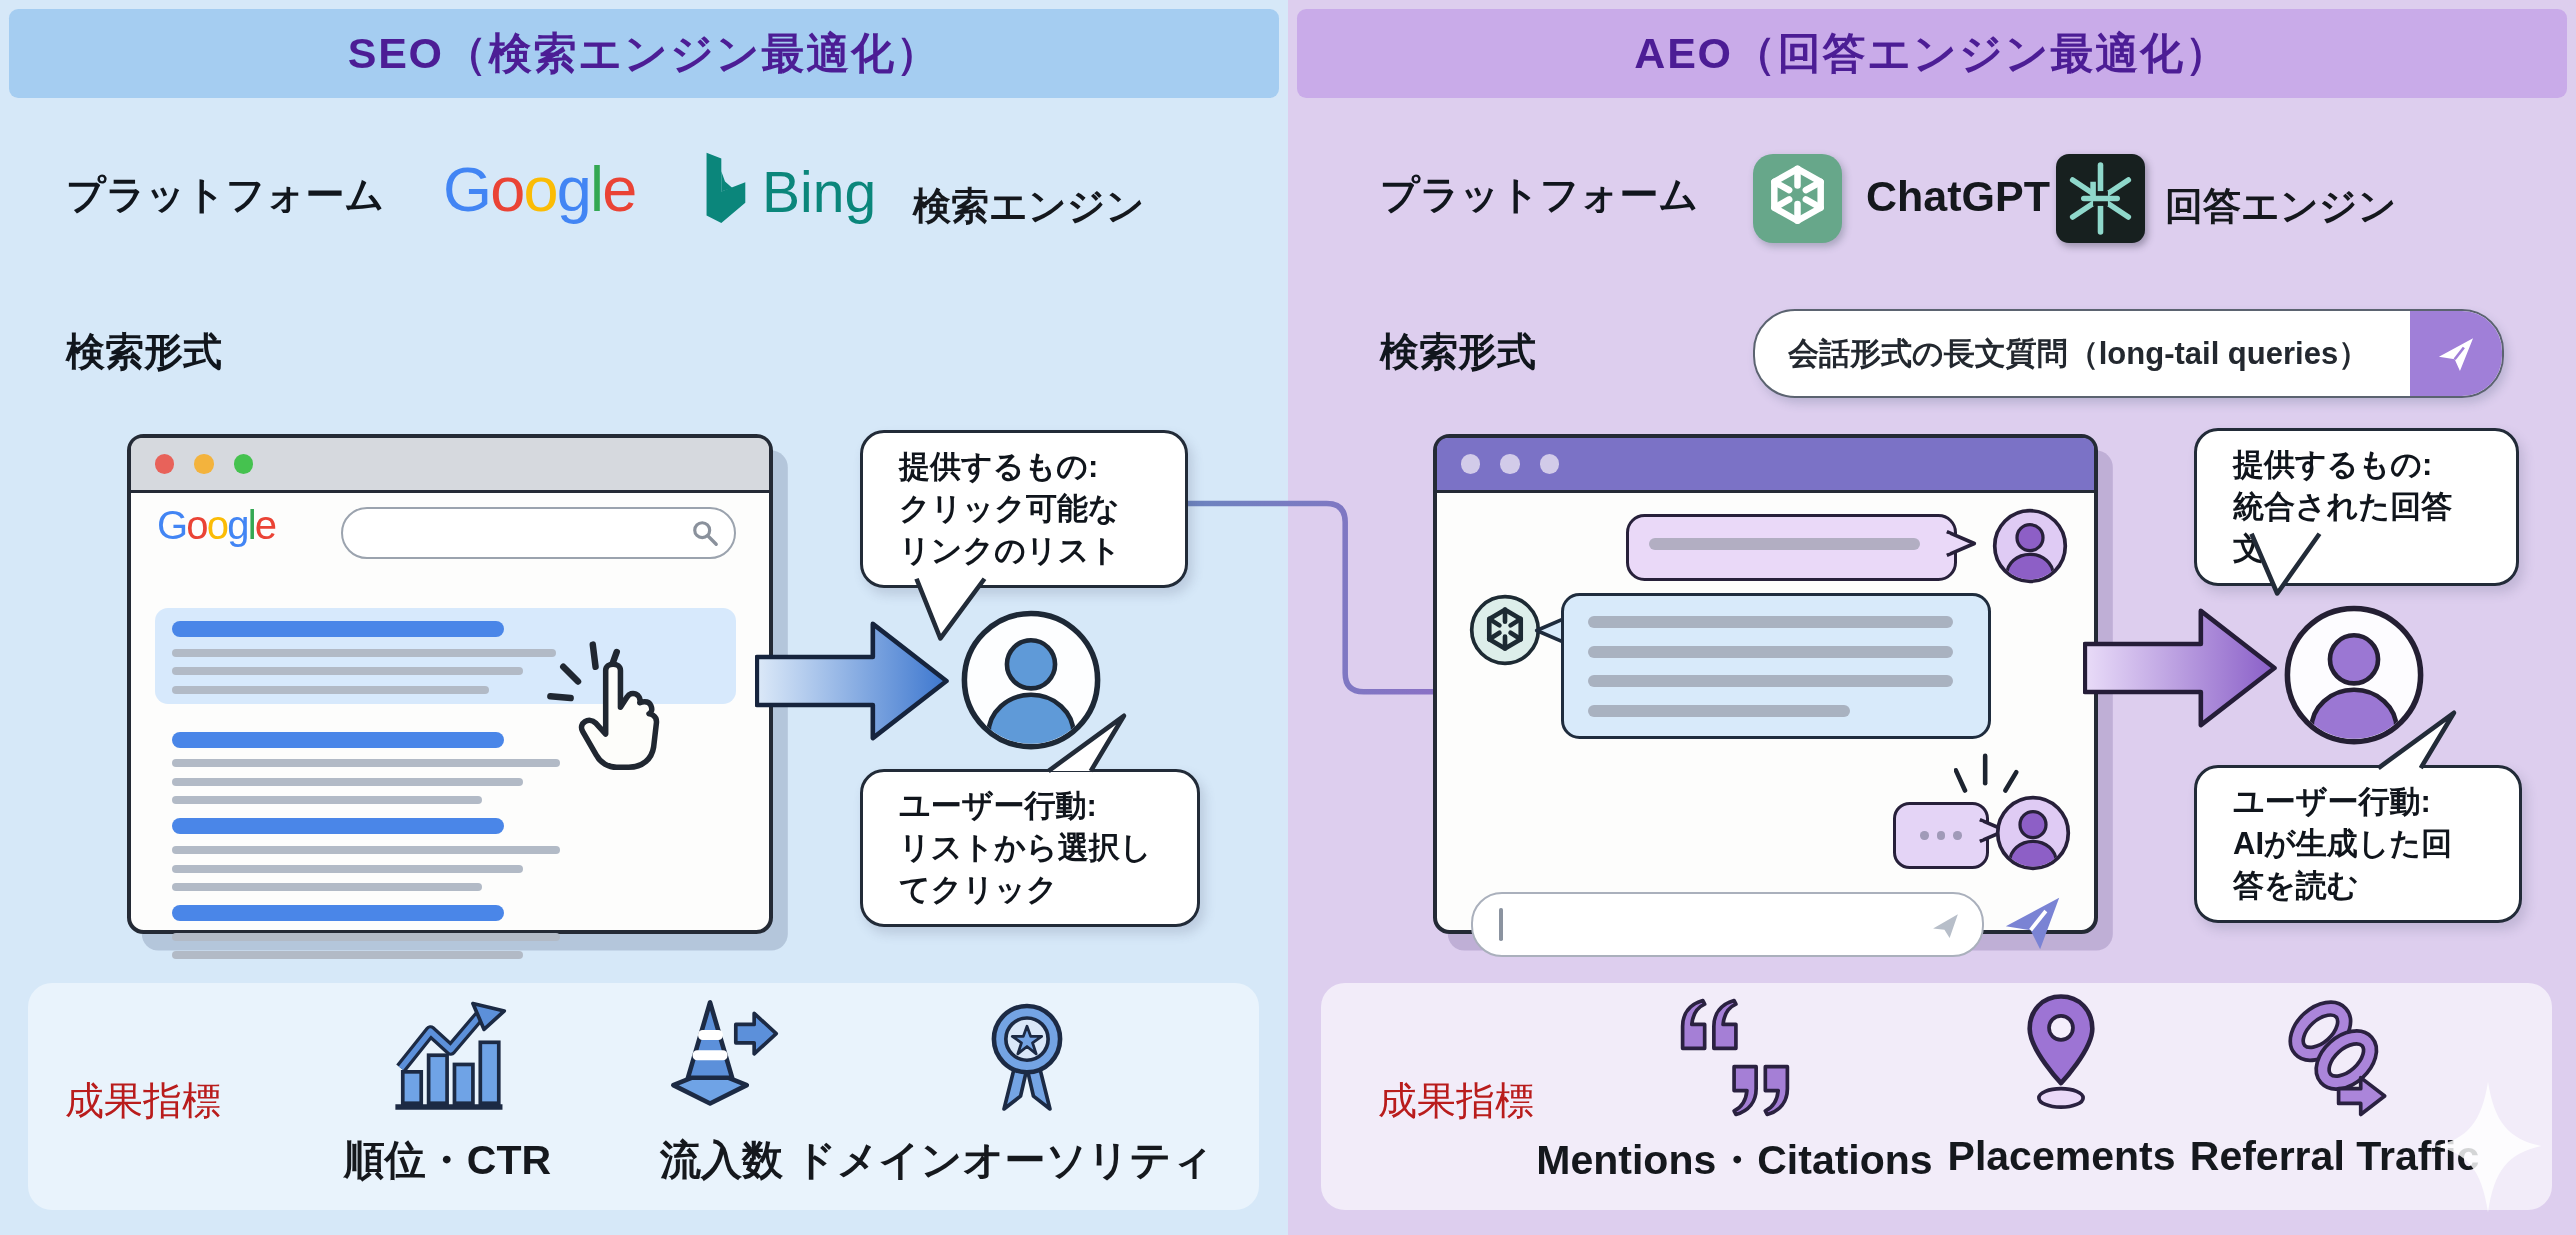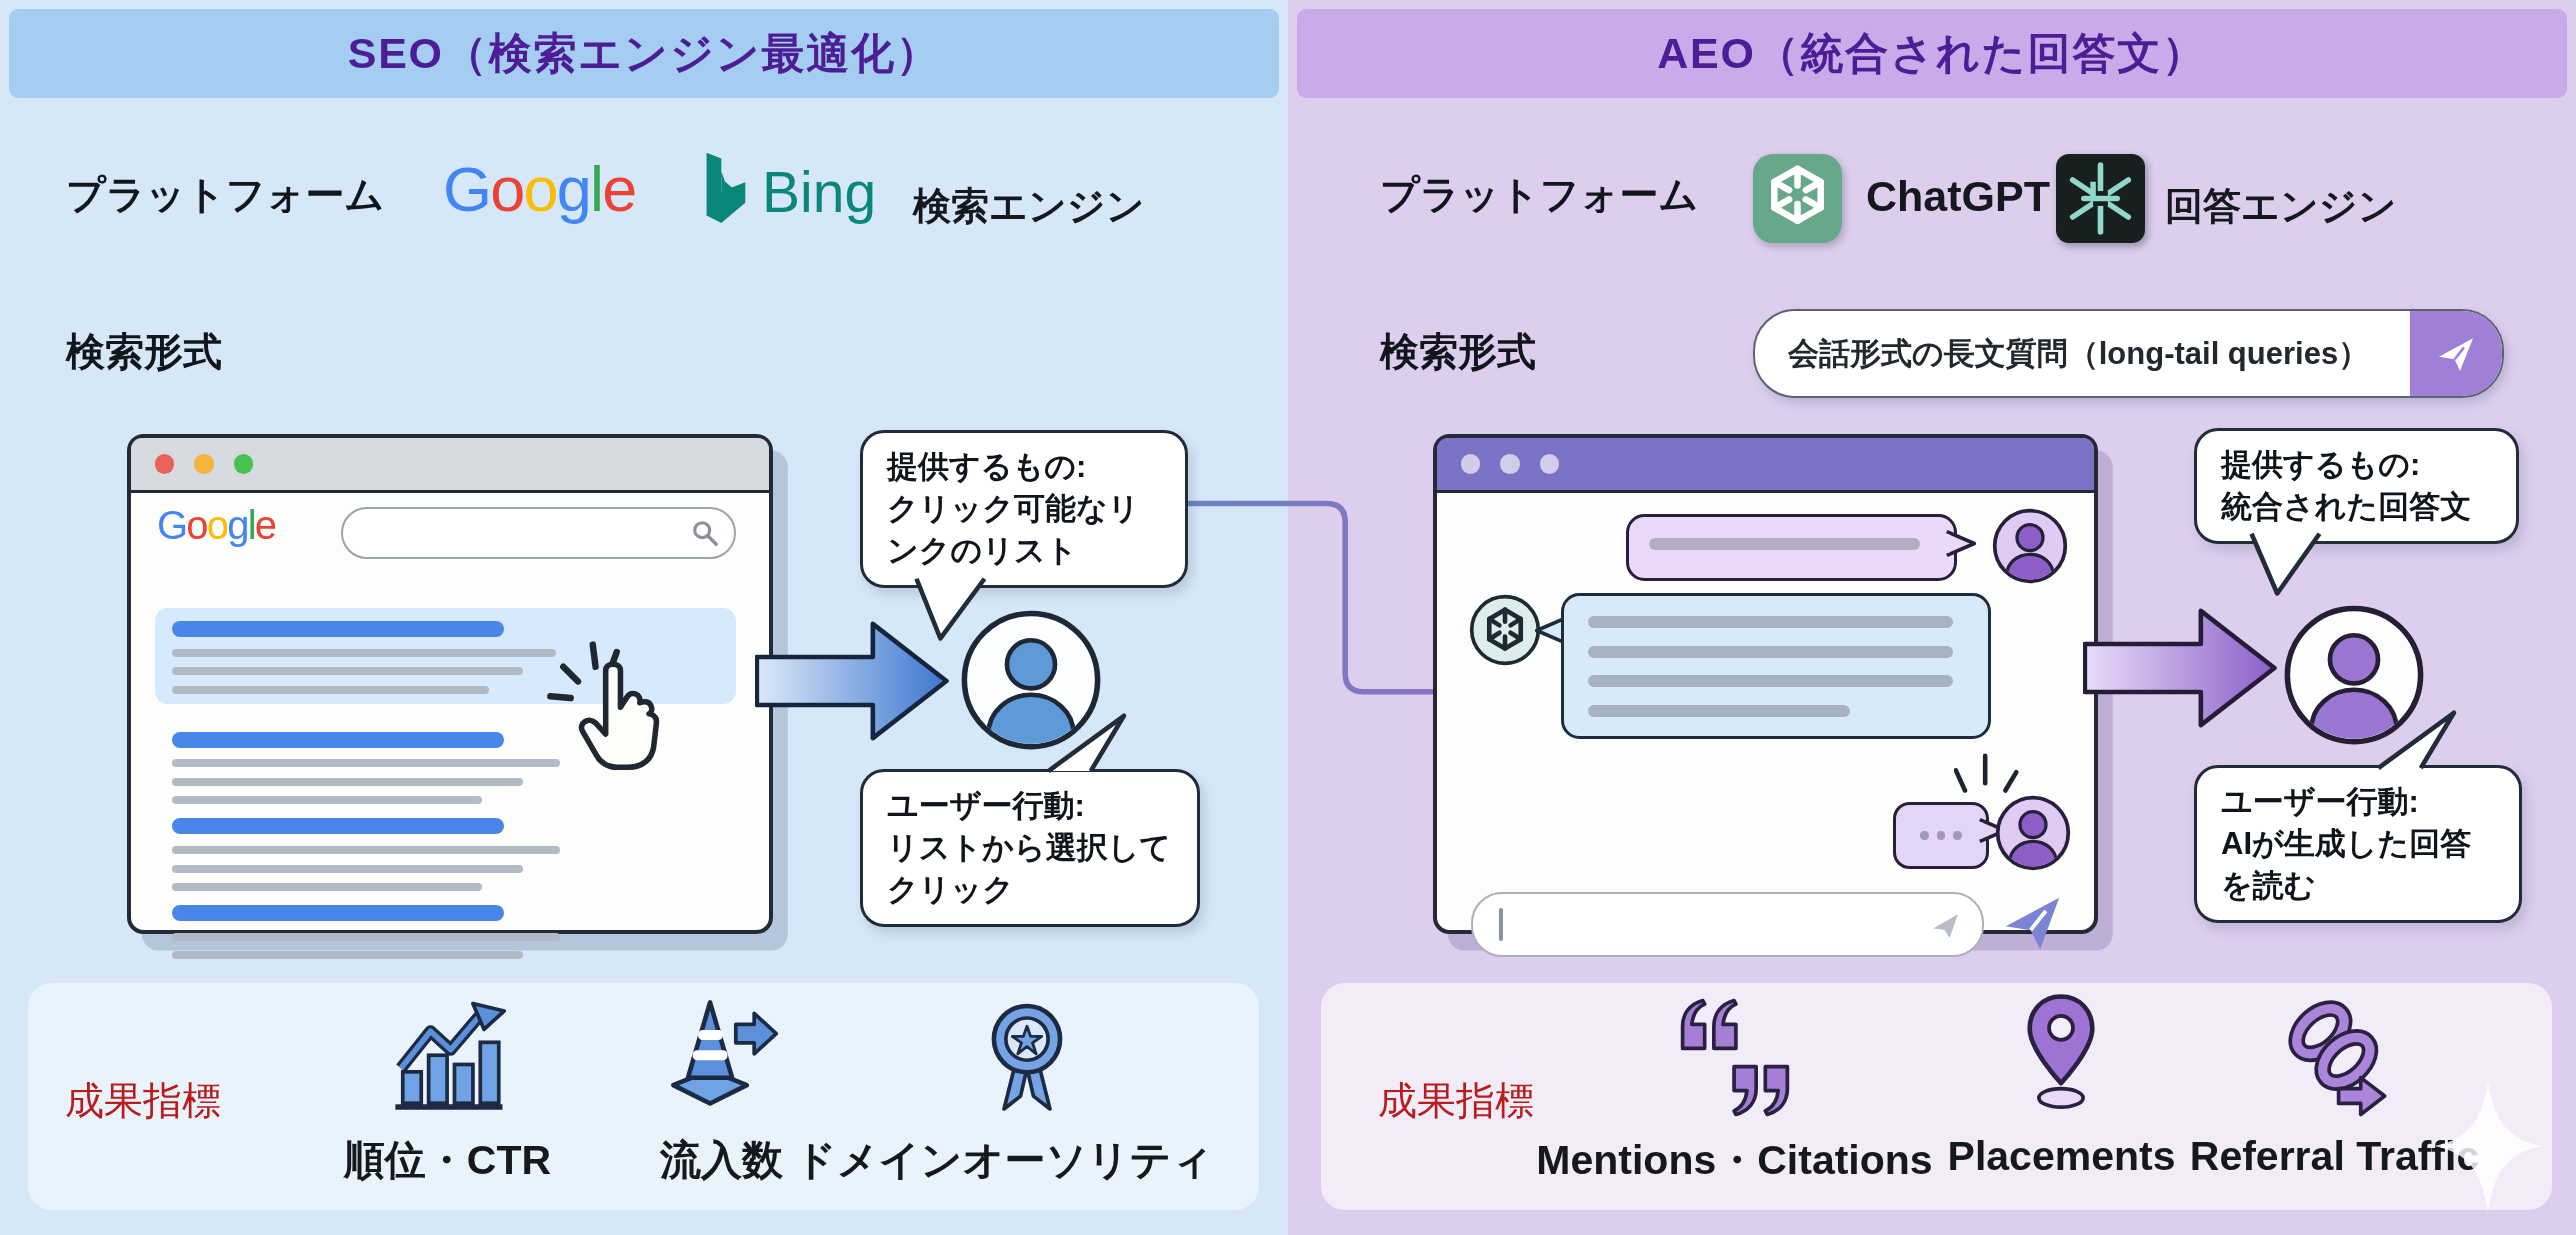--- a/index.html
+++ b/index.html
@@ -28,21 +28,21 @@
   .win-shadow-purple{box-shadow:14.8px 16.6px 0 rgba(124,102,160,.30);}
   .titlebar{position:absolute;left:0;top:0;right:0;height:52px;border-bottom:3.7px solid #242a35;
             border-radius:11px 11px 0 0;display:flex;align-items:center;padding-left:24px;gap:20px;}
   .tb-gray{background:#d6d9de;}
   .tb-purple{background:#7b72c6;}
   .dot{width:19.4px;height:19.4px;border-radius:50%;}
   .bar{position:absolute;border-radius:7.4px;background:#b2bac6;height:8.3px;}
   .bluebar{position:absolute;border-radius:8.3px;background:#4a86e8;height:15.7px;}
   .chatline{position:absolute;border-radius:6.5px;background:#a9b2c0;height:12px;}
   .bubble{position:absolute;background:#ffffff;border:3.7px solid #222b38;border-radius:24px;
-          padding:13px 24px;font-size:31px;line-height:1.36;color:#10151c;
+          padding:13px 36px;font-size:31px;line-height:1.36;color:#10151c;
           box-shadow:4.6px 6.5px 11px rgba(70,80,110,.18);box-sizing:border-box;}
   .bubble .b-title{font-weight:800;}
   .bubble .b-body{font-weight:600;}
   .metrics-panel{position:absolute;border-radius:24px;}
   .mp-left{background:#e9f3fc;}
   .mp-right{background:#f2ecf9;}
   .metric-label{position:absolute;font-size:39px;font-weight:400;color:#b91c1c;}
   .metric-caption{position:absolute;font-size:41px;font-weight:800;color:#15181d;text-align:center;}
   .icon-sq{position:absolute;border-radius:20px;}
   svg{display:block;}
@@ -200,21 +200,21 @@
   <svg class="abs" style="left:967px;top:995px;" width="120" height="125" viewBox="0 0 130 136">
     <polygon points="52,76 40,124 58,110 64,84" fill="#74a4e4" stroke="#1c2a44" stroke-width="4" stroke-linejoin="round"></polygon>
     <polygon points="78,76 90,124 72,110 66,84" fill="#74a4e4" stroke="#1c2a44" stroke-width="4" stroke-linejoin="round"></polygon>
     <circle cx="65" cy="48" r="36" fill="#74a4e4" stroke="#1c2a44" stroke-width="5"></circle>
     <circle cx="65" cy="48" r="23" fill="#d9e7f8" stroke="#1c2a44" stroke-width="4"></circle>
     <path d="M65,34 L69,45 L81,45 L71,52 L75,64 L65,56 L55,64 L59,52 L49,45 L61,45 Z" fill="#74a4e4" stroke="#1c2a44" stroke-width="3" stroke-linejoin="round"></path>
   </svg>
   <div class="metric-caption" style="left:792px;top:1133px;width:424px;">ドメインオーソリティ</div>
 
   <div class="header-band hb-right">
-    <span>AEO（統合された回答文）</span>
+    <span>AEO（回答エンジン最適化）</span>
   </div>
 
   <div class="row-label" style="left:1380px;top:168px;">プラットフォーム</div>
 
   <div class="icon-sq" style="left:1753px;top:154px;width:89px;height:89px;background:#67a78a;box-shadow:2.8px 3.7px 7.4px rgba(60,80,90,.3);">
     <svg width="89" height="89" viewBox="0 0 96 96">
       <g stroke="#ffffff" stroke-width="7" fill="none" stroke-linejoin="round" stroke-linecap="round">
         <path d="M48,16 L73,30 L73,58 L48,72 L23,58 L23,30 Z"></path>
         <path d="M48,16 L48,34 M73,30 L57,39 M73,58 L57,49 M48,72 L48,54 M23,58 L39,49 M23,30 L39,39"></path>
       </g>

